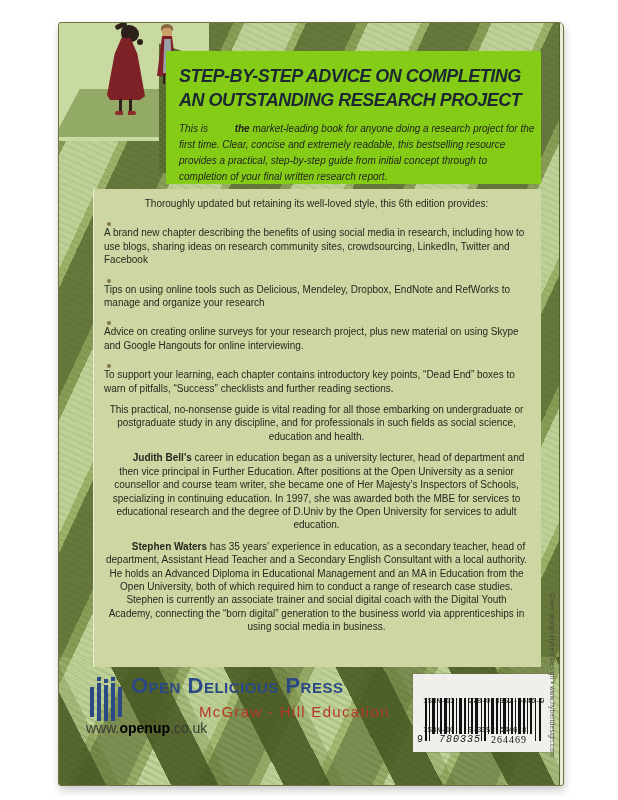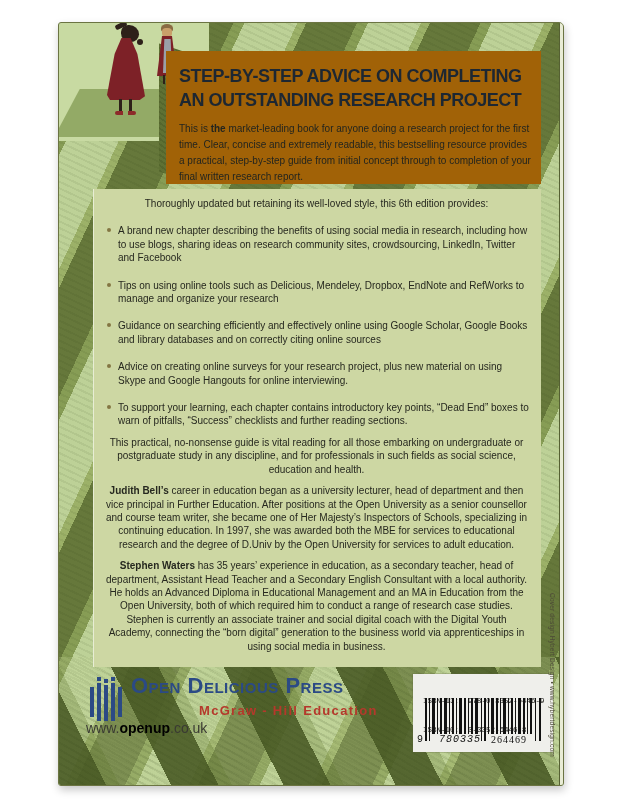--- a/index.html
+++ b/index.html
@@ -49,41 +49,41 @@
   .figB-face{position:absolute;left:75px;top:5px;width:10px;height:9px;background:#c9a06a;border-radius:40%;}
   .figB-body{position:absolute;left:70px;top:13px;width:20px;height:40px;background:#7d2127;
      clip-path:polygon(25% 0,75% 0,100% 100%,0 100%);}
   .figB-apron{position:absolute;left:76px;top:16px;width:9px;height:34px;background:#9aa0a8;
      clip-path:polygon(15% 0,85% 0,100% 100%,0 100%);}
   .figB-leg1{position:absolute;left:76px;top:52px;width:2px;height:9px;background:#2d2019;}
   .figB-leg2{position:absolute;left:82px;top:52px;width:2px;height:9px;background:#2d2019;}
 
   
   .panel-white{position:absolute;left:107px;top:28px;width:375px;height:133px;
-     background:#a16207;padding:13px 14px 0 13px;box-sizing:border-box;}
+     background:#84cc16;padding:13px 14px 0 13px;box-sizing:border-box;font-style:italic;}
   .headline{font-size:18px;line-height:24px;font-weight:700;color:#1d2732;letter-spacing:-.5px;white-space:nowrap;}
   .standfirst{margin-top:9px;font-size:10px;line-height:16px;color:#23251f;width:356px;}
 
   
   .panel-green{position:absolute;left:34px;top:166px;width:448px;height:478px;
      background:#cdd7a3;border-left:1px solid rgba(255,255,255,.55);
      padding:8px 12px 0 10px;box-sizing:border-box;color:#26281f;
      font-size:10px;line-height:13.4px;overflow:hidden;}
   .panel-green p{margin:0 0 8px 0;text-align:center;}
-  .bullet{display:flex;margin:14px 0 8px 0;}
+  .bullet{display:flex;margin:8px 0 8px 0;flex-direction:column;}
   .bullet .dot{flex:0 0 auto;width:4px;height:4px;border-radius:50%;background:#837643;
      margin:4px 7px 0 3px;}
   .bullet .btext{flex:1 1 auto;}
-  b{font-weight:700;}
+  b{font-weight:700;margin-left:24px;}
 
   
   .logo-icon{position:absolute;left:30px;top:654px;width:34px;height:44px;}
   .logo-name{position:absolute;left:72px;top:650px;font-variant:small-caps;font-weight:700;
      font-size:22px;letter-spacing:.5px;color:#2b4a85;white-space:nowrap;}
-  .logo-sub{position:absolute;left:140px;top:680px;font-size:13px;font-weight:700;
+  .logo-sub{position:absolute;left:140px;top:680px;font-size:15px;font-weight:400;
      letter-spacing:1.3px;color:#b5382b;white-space:nowrap;}
   .site{position:absolute;left:27px;top:697px;font-size:14px;color:#3a3a33;white-space:nowrap;}
   .site .b{font-weight:700;color:#000000;}
 
   
   .isbn-block{position:absolute;left:354px;top:651px;width:140px;height:78px;background:#efefeb;
      box-shadow:0 0 0 1px rgba(90,100,60,.25);}
   .isbn-lines{padding:4px 0 0 10px;font-family:"Liberation Mono",monospace;
      font-size:7.5px;line-height:9.5px;color:#1c1c18;white-space:pre;}
   .bars{position:absolute;left:12px;top:24px;}
@@ -137,24 +137,20 @@
     <div class="panel-green">
       <p>Thoroughly updated but retaining its well-loved style, this 6th edition provides:</p>
 
       <div class="bullet">
         <span class="dot"></span>
         <span class="btext">A brand new chapter describing the benefits of using social media in research, including how to use blogs, sharing ideas on research community sites, crowdsourcing, LinkedIn, Twitter and Facebook</span>
       </div>
       <div class="bullet">
         <span class="dot"></span>
         <span class="btext">Tips on using online tools such as Delicious, Mendeley, Dropbox, EndNote and RefWorks to manage and organize your research</span>
-      </div>
-      <div class="bullet">
-        <span class="dot"></span>
-        <span class="btext">Guidance on searching efficiently and effectively online using Google Scholar, Google Books and library databases and on correctly citing online sources</span>
       </div>
       <div class="bullet">
         <span class="dot"></span>
         <span class="btext">Advice on creating online surveys for your research project, plus new material on using Skype and Google Hangouts for online interviewing.</span>
       </div>
       <div class="bullet">
         <span class="dot"></span>
         <span class="btext">To support your learning, each chapter contains introductory key points, “Dead End” boxes to warn of pitfalls, “Success” checklists and further reading sections.</span>
       </div>
 

